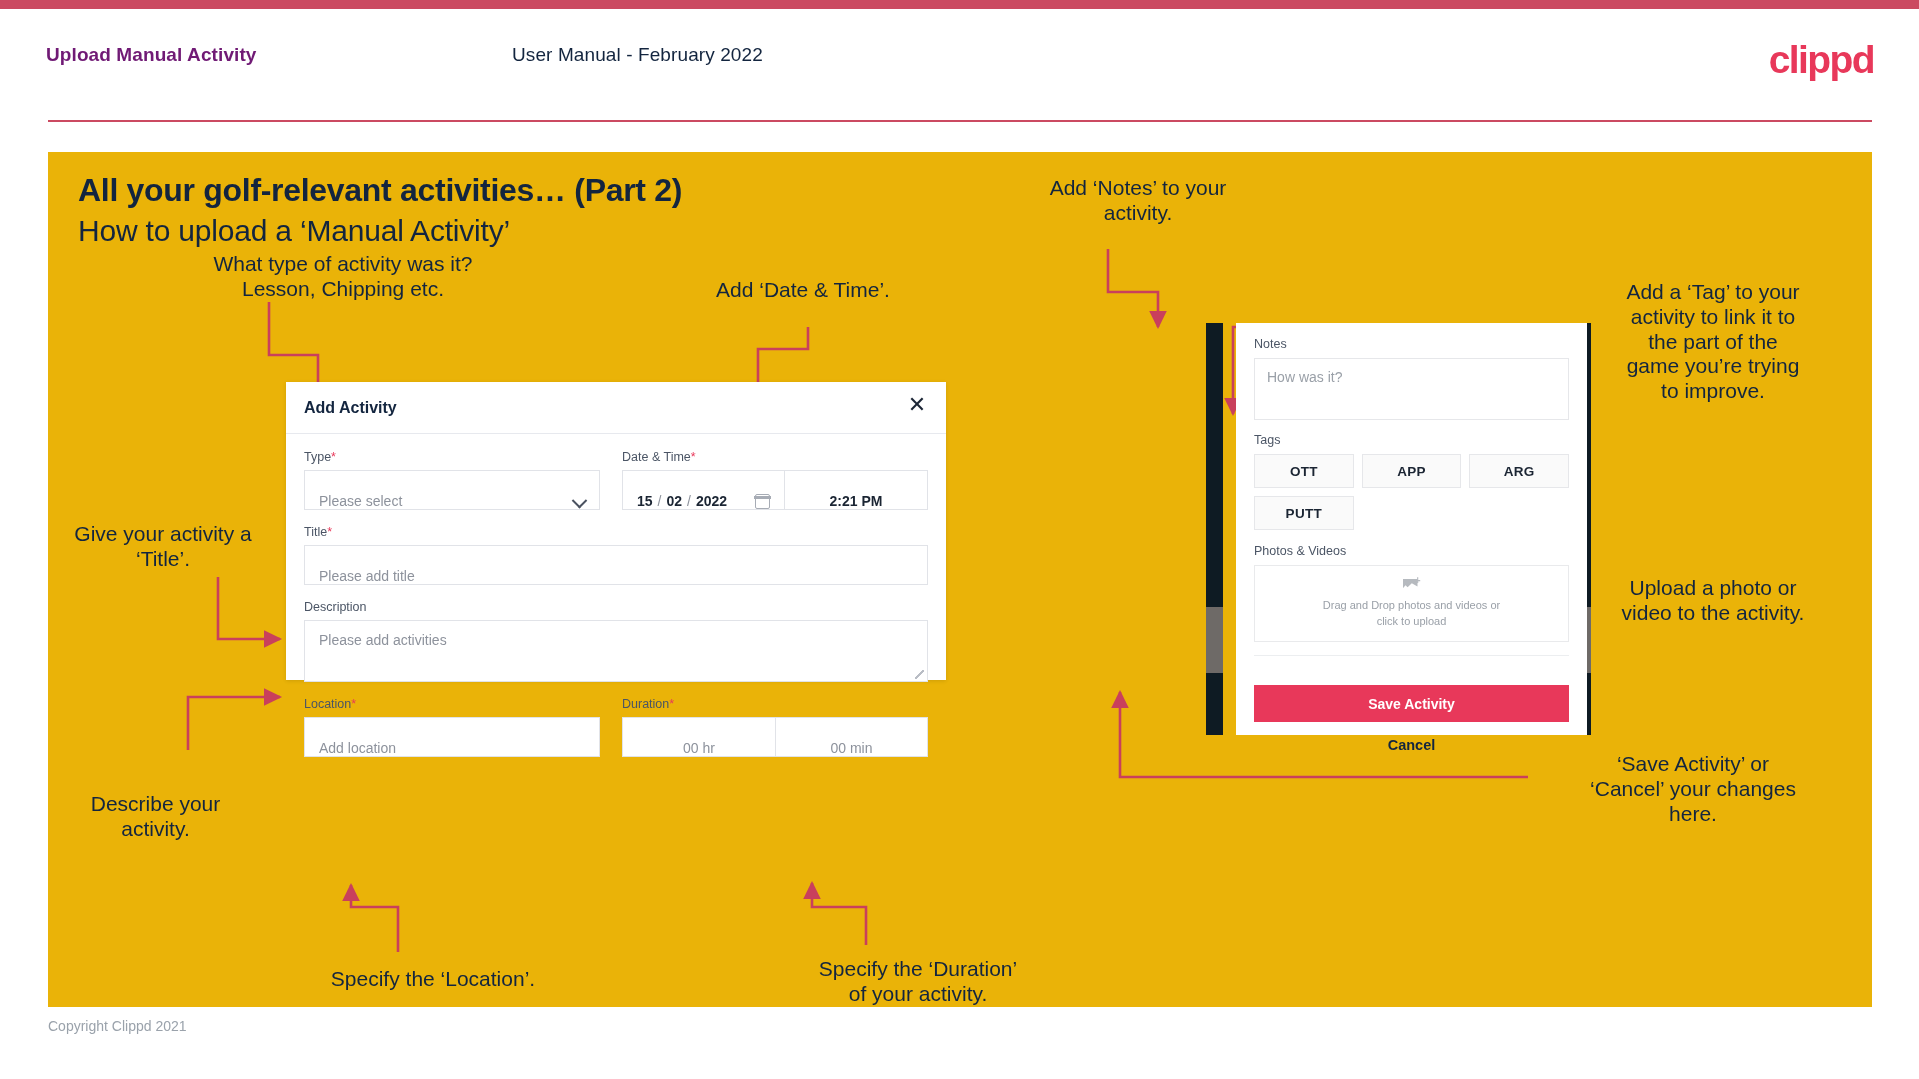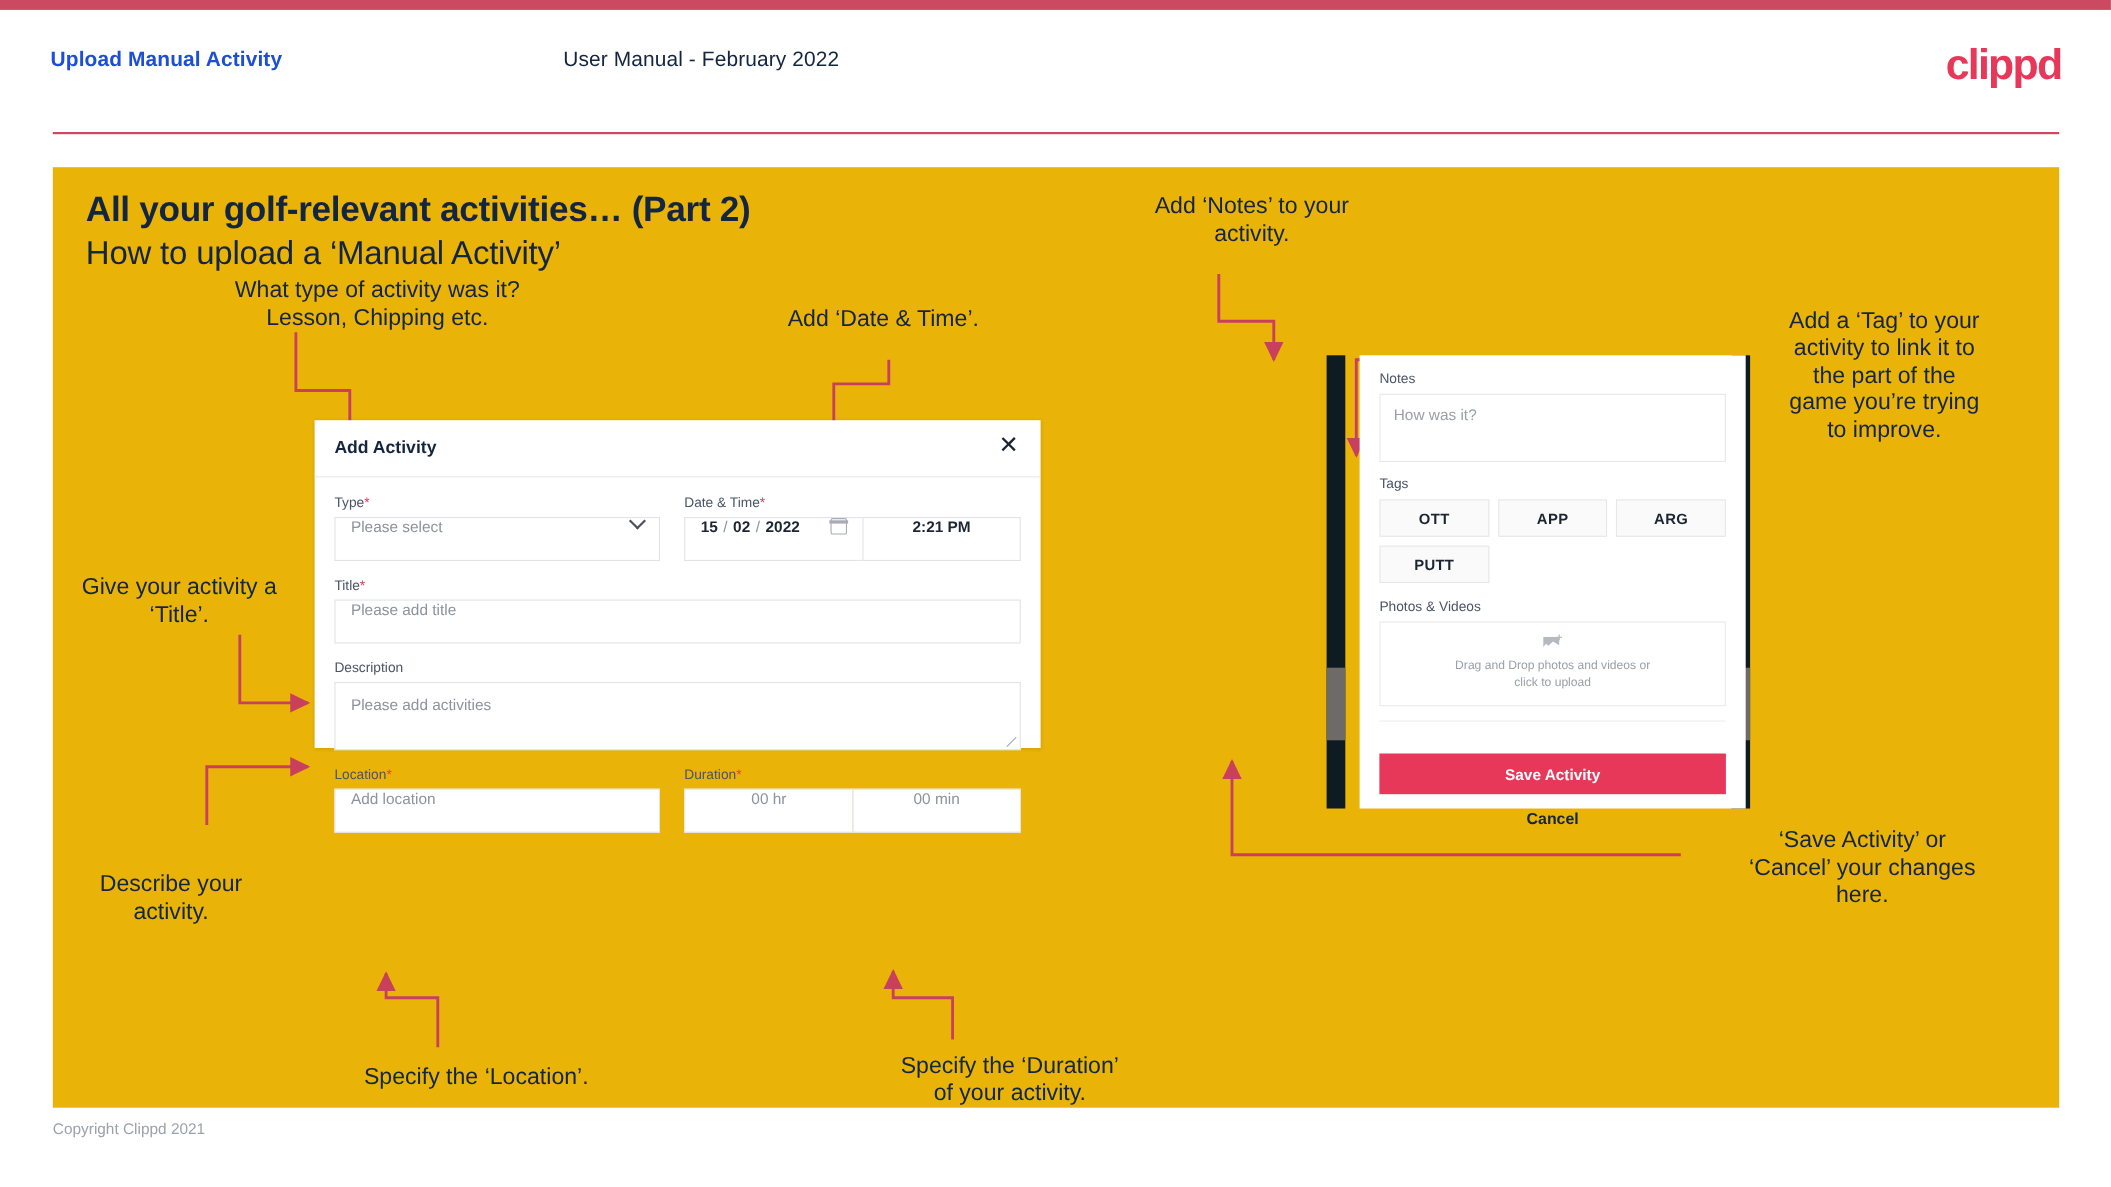--- a/index.html
+++ b/index.html
@@ -13,21 +13,21 @@
 
   
   .top-bar {
     position: absolute; left: 0; top: 0; width: 1919px; height: 9px;
     background: #cb4a61;
   }
 
   
   .header-title {
     position: absolute; left: 46px; top: 44px;
-    font-size: 19px; font-weight: 600; color: #1d4ed8; letter-spacing: .1px;
+    font-size: 19px; font-weight: 600; color: #701a75; letter-spacing: .1px;
   }
   .header-subtitle {
     position: absolute; left: 512px; top: 44px;
     font-size: 19px; font-weight: 500; color: #13253f; letter-spacing: .1px;
   }
   .brand-logo {
     position: absolute; right: 45px; top: 40px;
     font-size: 39px; font-weight: 700; color: #e8385a;
     letter-spacing: -1.6px; line-height: 1;
   }
@@ -90,21 +90,21 @@
   .fld-label {
     font-size: 12.5px; color: #4b5565; margin-bottom: 6px; font-weight: 400;
   }
   .req { color: #e8385a; }
   .row { display: flex; gap: 22px; }
   .col-left { width: 306px; }
   .col-right { width: 306px; }
 
   .input-box {
     height: 40px; border: 1px solid #e1e3e8; background: #fff;
-    display: flex; align-items: flex-start; padding: 0 14px;
+    display: flex; align-items: flex-end; padding: 0 14px;
     font-size: 14px; color: #8d929c;
   }
   .select-box { justify-content: space-between; }
   .chev {
     width: 11px; height: 11px; border-right: 2px solid #4a5260; border-bottom: 2px solid #4a5260;
     transform: rotate(45deg) translate(-2px,-2px);
   }
   .split { display: flex; }
   .split > .input-box { border-right: none; }
   .split > .input-box:last-child { border-right: 1px solid #e1e3e8; }
@@ -230,20 +230,22 @@
 
     <div class="ann" style="left:950px; top:24px; width:280px;">Add ‘Notes’ to your
 activity.</div>
 
     <div class="ann" style="left:1520px; top:128px; width:290px;">Add a ‘Tag’ to your
 activity to link it to
 the part of the
 game you’re trying
 to improve.</div>
 
+    <div class="ann" style="left:1520px; top:424px; width:290px;">Upload a photo or
+video to the activity.</div>
 
     <div class="ann" style="left:1480px; top:600px; width:330px;">‘Save Activity’ or
 ‘Cancel’ your changes
 here.</div>
 
     <svg class="arrow-layer" viewBox="0 0 1824 855">
       <defs>
         <marker id="ah" markerWidth="8" markerHeight="8" refX="6.2" refY="4" orient="auto">
           <path d="M0,0.6 L7,4 L0,7.4 z" fill="#c9405c"></path>
         </marker>

